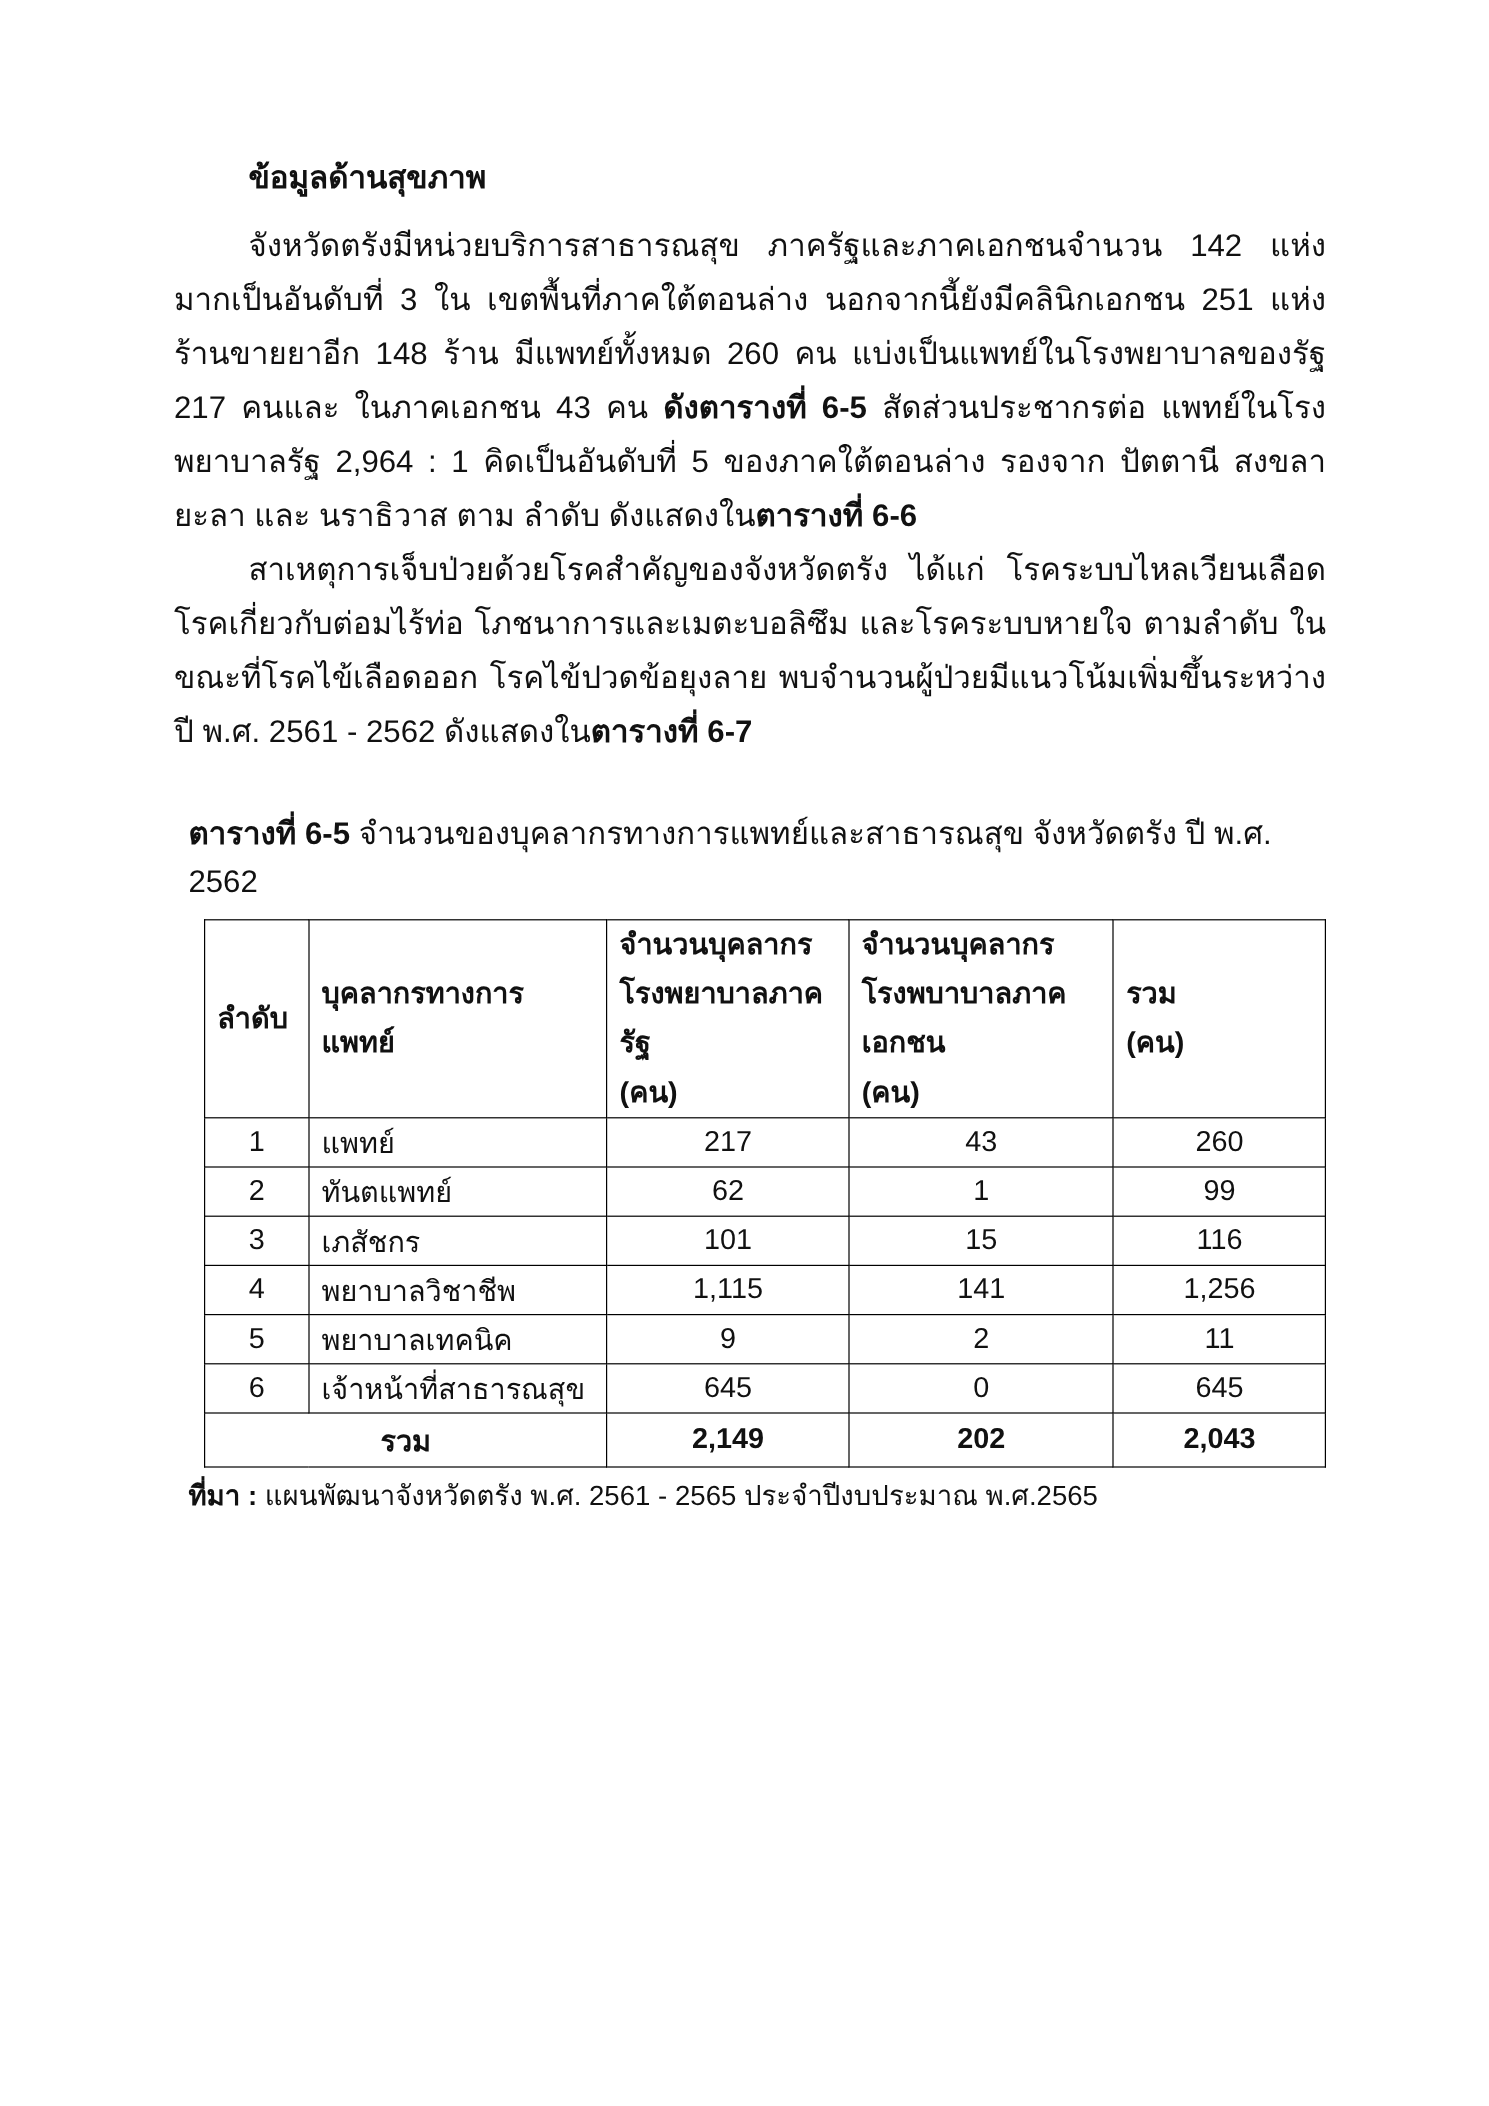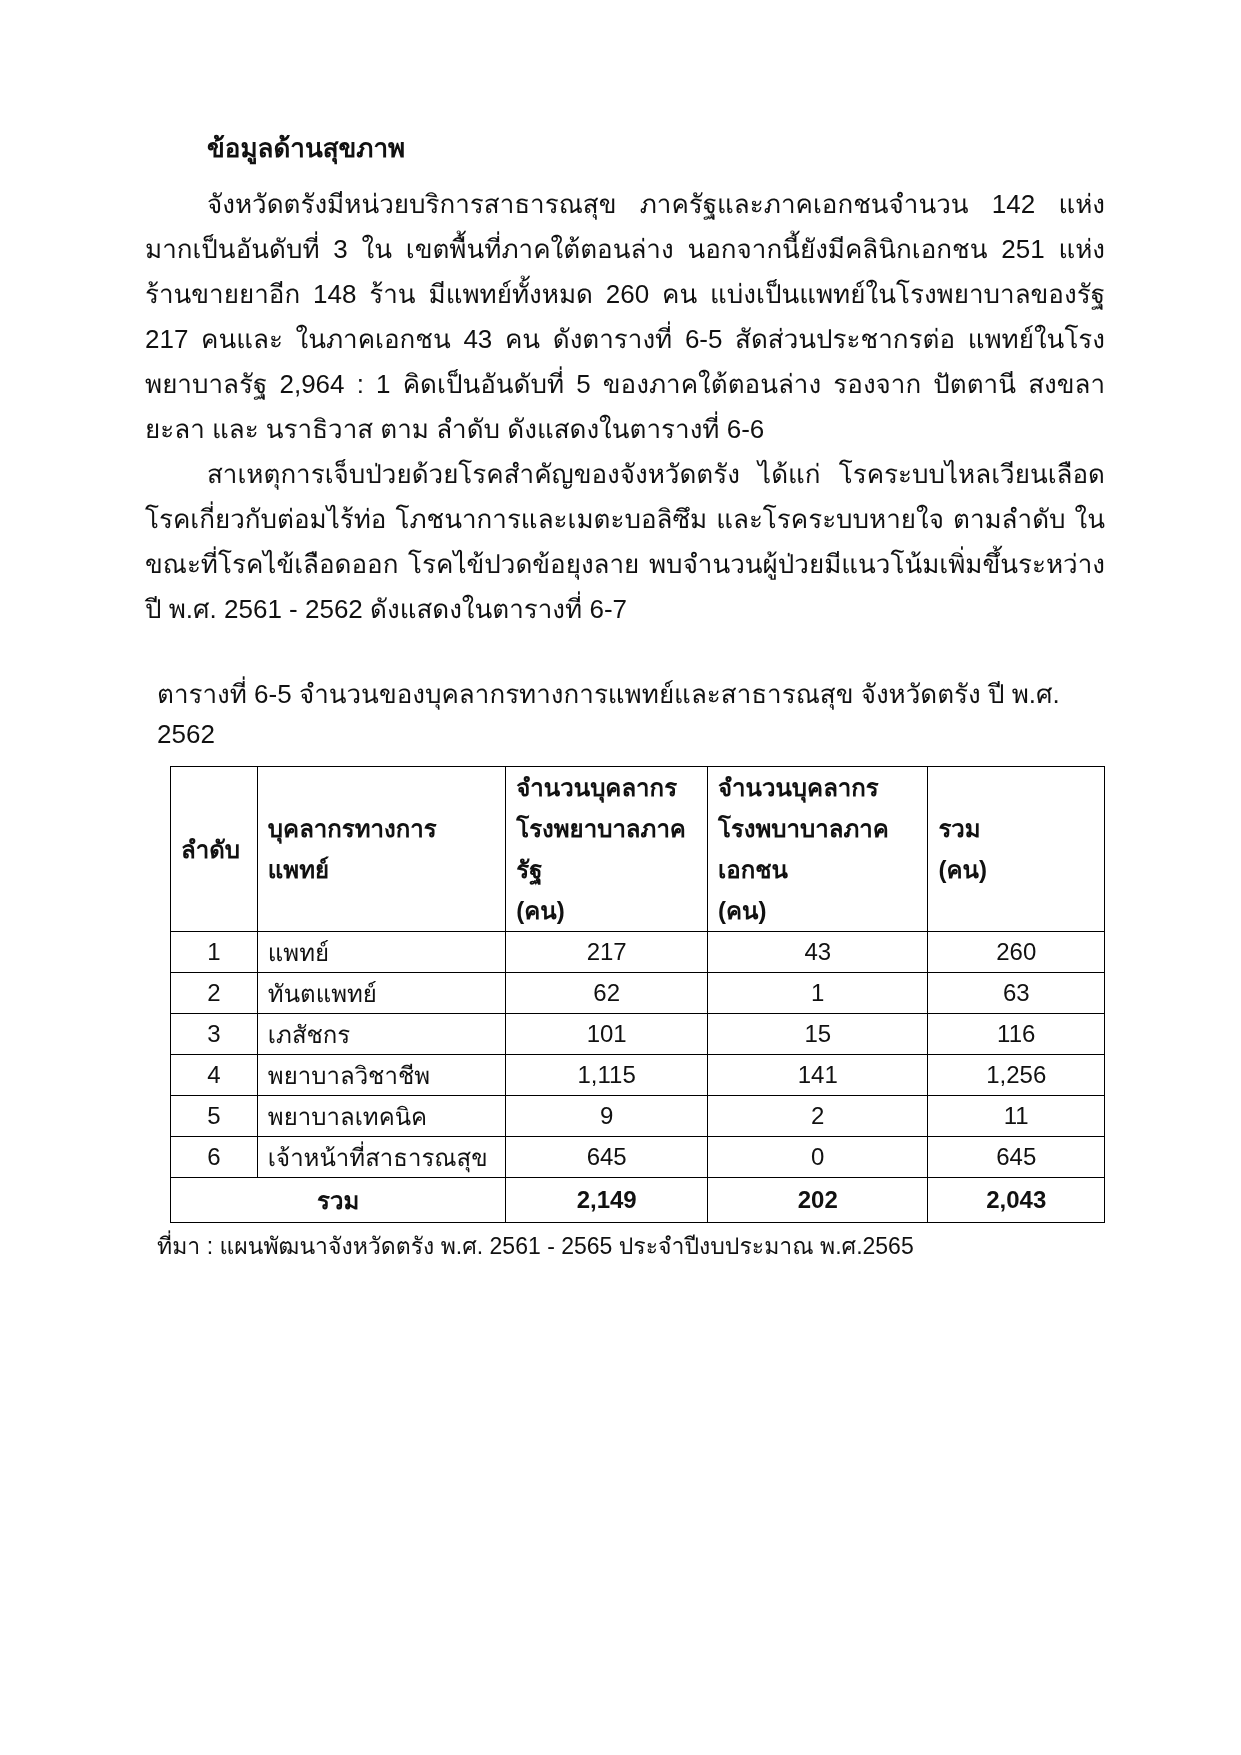--- a/index.html
+++ b/index.html
@@ -29,21 +29,21 @@
     margin-bottom: 14px;
     line-height: 40px;
   }
   .para {
     font-size: 26px;
     line-height: 45px;
     text-align: justify;
     text-indent: 62px;
     margin: 0;
   }
-  .bold { font-weight: normal; }
+  .bold { font-weight: bold; }
   .table-caption {
     font-size: 26px;
     line-height: 40px;
     margin-top: 42px;
     margin-left: 12px;
     margin-bottom: 12px;
   }
   table.personnel {
     border-collapse: collapse;
     margin-left: 25px;
@@ -147,21 +147,21 @@
           <td class="l">แพทย์</td>
           <td class="c">217</td>
           <td class="c">43</td>
           <td class="c">260</td>
         </tr>
         <tr>
           <td class="c">2</td>
           <td class="l">ทันตแพทย์</td>
           <td class="c">62</td>
           <td class="c">1</td>
-          <td class="c">63</td>
+          <td class="c">99</td>
         </tr>
         <tr>
           <td class="c">3</td>
           <td class="l">เภสัชกร</td>
           <td class="c">101</td>
           <td class="c">15</td>
           <td class="c">116</td>
         </tr>
         <tr>
           <td class="c">4</td>

